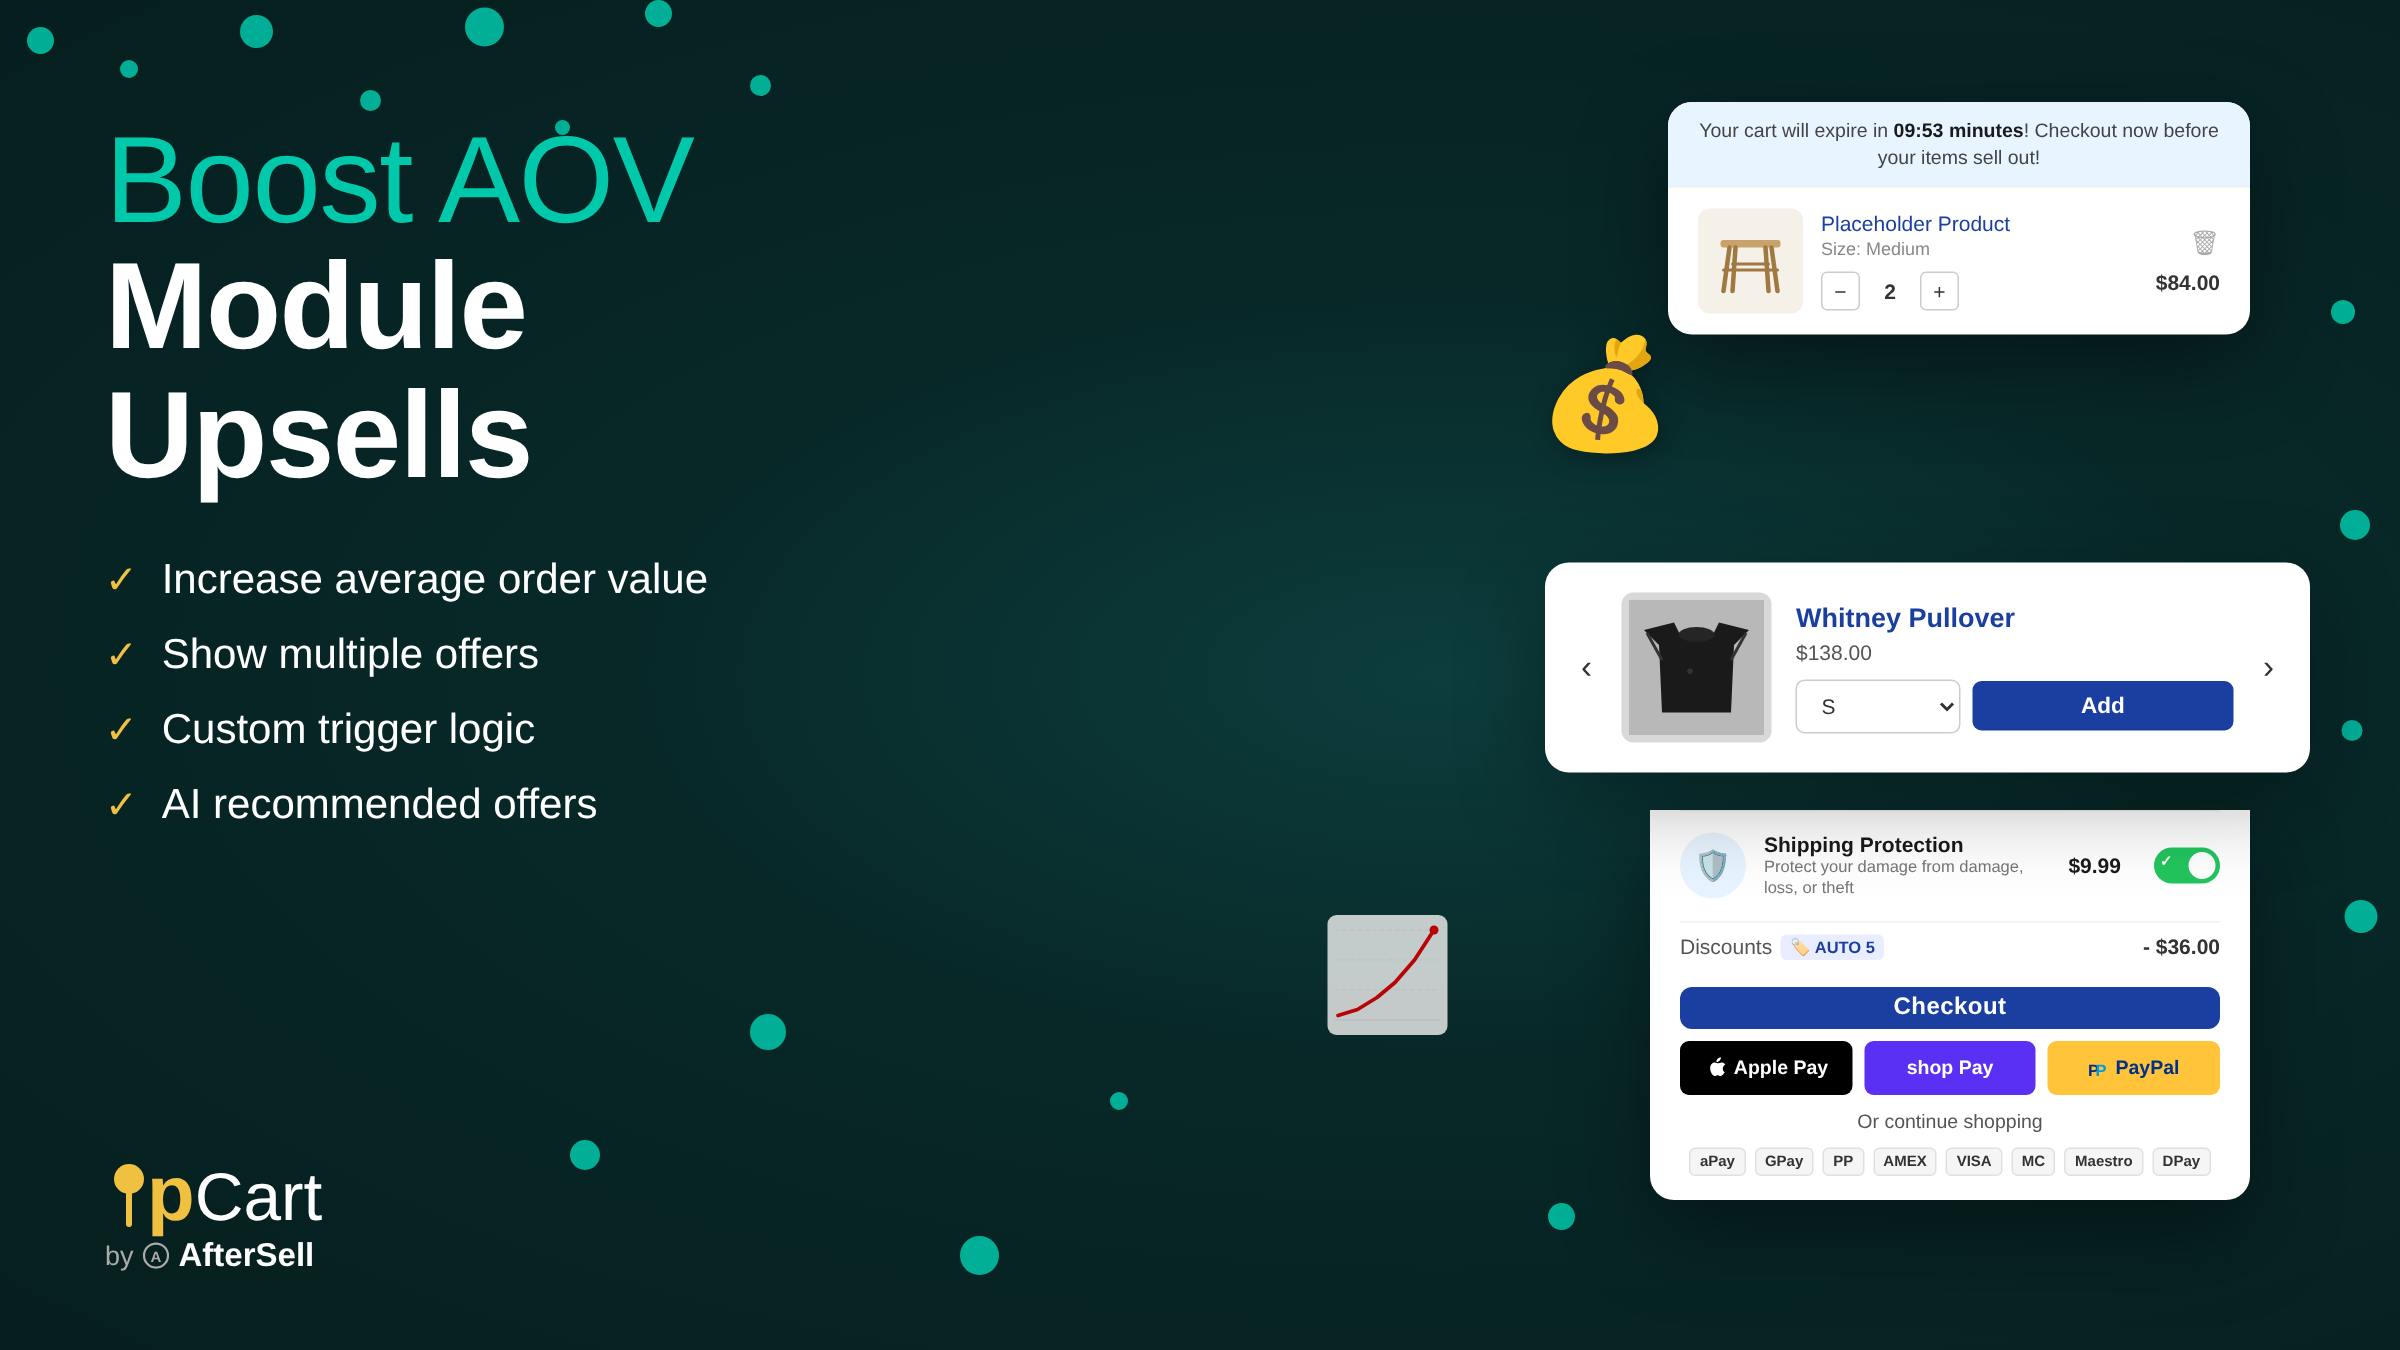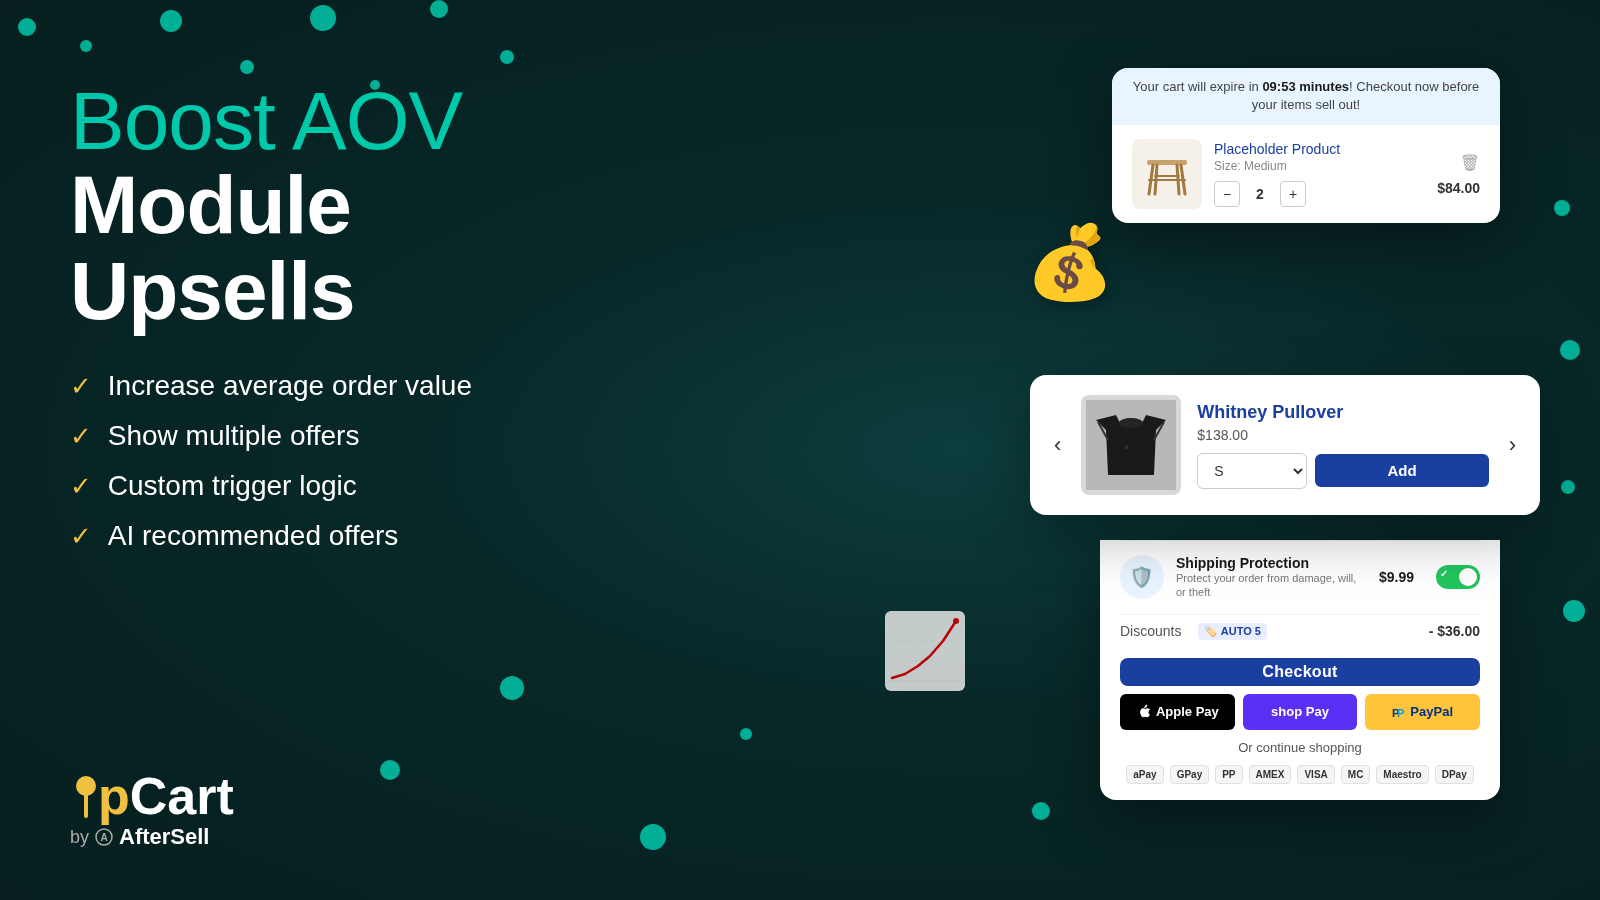--- a/index.html
+++ b/index.html
@@ -420,21 +420,21 @@
       justify-content: space-between;
       padding: 8px 0;
       border-top: 1px solid #f0f0f0;
     }
 
     .discounts-label {
       font-size: 14px;
       color: #555;
       display: flex;
       align-items: center;
-      gap: 17px;
+      gap: 6px;
     }
 
     .discount-tag {
       background: #e8eeff;
       color: #1a3fa0;
       font-size: 11px;
       font-weight: 600;
       padding: 2px 6px;
       border-radius: 4px;
     }
@@ -635,21 +635,21 @@
 </div>
 
 <div class="logo-block">
   <div class="logo-row">
 
     <span style="font-size:52px;font-weight:900;color:#f0c040;line-height:1;">
       <svg width="32" height="52" viewBox="0 0 32 52" style="vertical-align:bottom;margin-right:-4px;">
         <circle cx="16" cy="16" r="10" fill="#f0c040"></circle>
         <line x1="16" y1="26" x2="16" y2="46" stroke="#f0c040" stroke-width="4" stroke-linecap="round"></line>
       </svg>p</span>
-    <span style="font-size:52px;font-weight:700;color:#ffffff;line-height:1;">Cart</span>
+    <span style="font-size:45px;font-weight:400;color:#ffffff;line-height:1;">Cart</span>
   </div>
   <div class="by-aftersell">
     <span class="by-text">by</span>
     <svg width="18" height="18" viewBox="0 0 18 18">
       <circle cx="9" cy="9" r="8" fill="none" stroke="#aaa" stroke-width="1.5"></circle>
       <text x="9" y="13" text-anchor="middle" font-size="10" fill="#aaa" font-weight="bold">A</text>
     </svg>
     <span class="aftersell-text">AfterSell</span>
   </div>
 </div>
@@ -744,21 +744,21 @@
   <span class="upsell-nav">›</span>
 </div>
 
 <div class="cart-lower">
   <div class="cart-bottom">
     
     <div class="shipping-protection">
       <div class="sp-icon">🛡️</div>
       <div class="sp-info">
         <div class="sp-title">Shipping Protection</div>
-        <div class="sp-desc">Protect your order from damage, will, or theft</div>
+        <div class="sp-desc">Protect your damage from damage, loss, or theft</div>
       </div>
       <span class="sp-price">$9.99</span>
       <div class="toggle">
         <div class="toggle-knob"></div>
       </div>
     </div>
 
     
     <div class="discounts-row">
       <span class="discounts-label">

